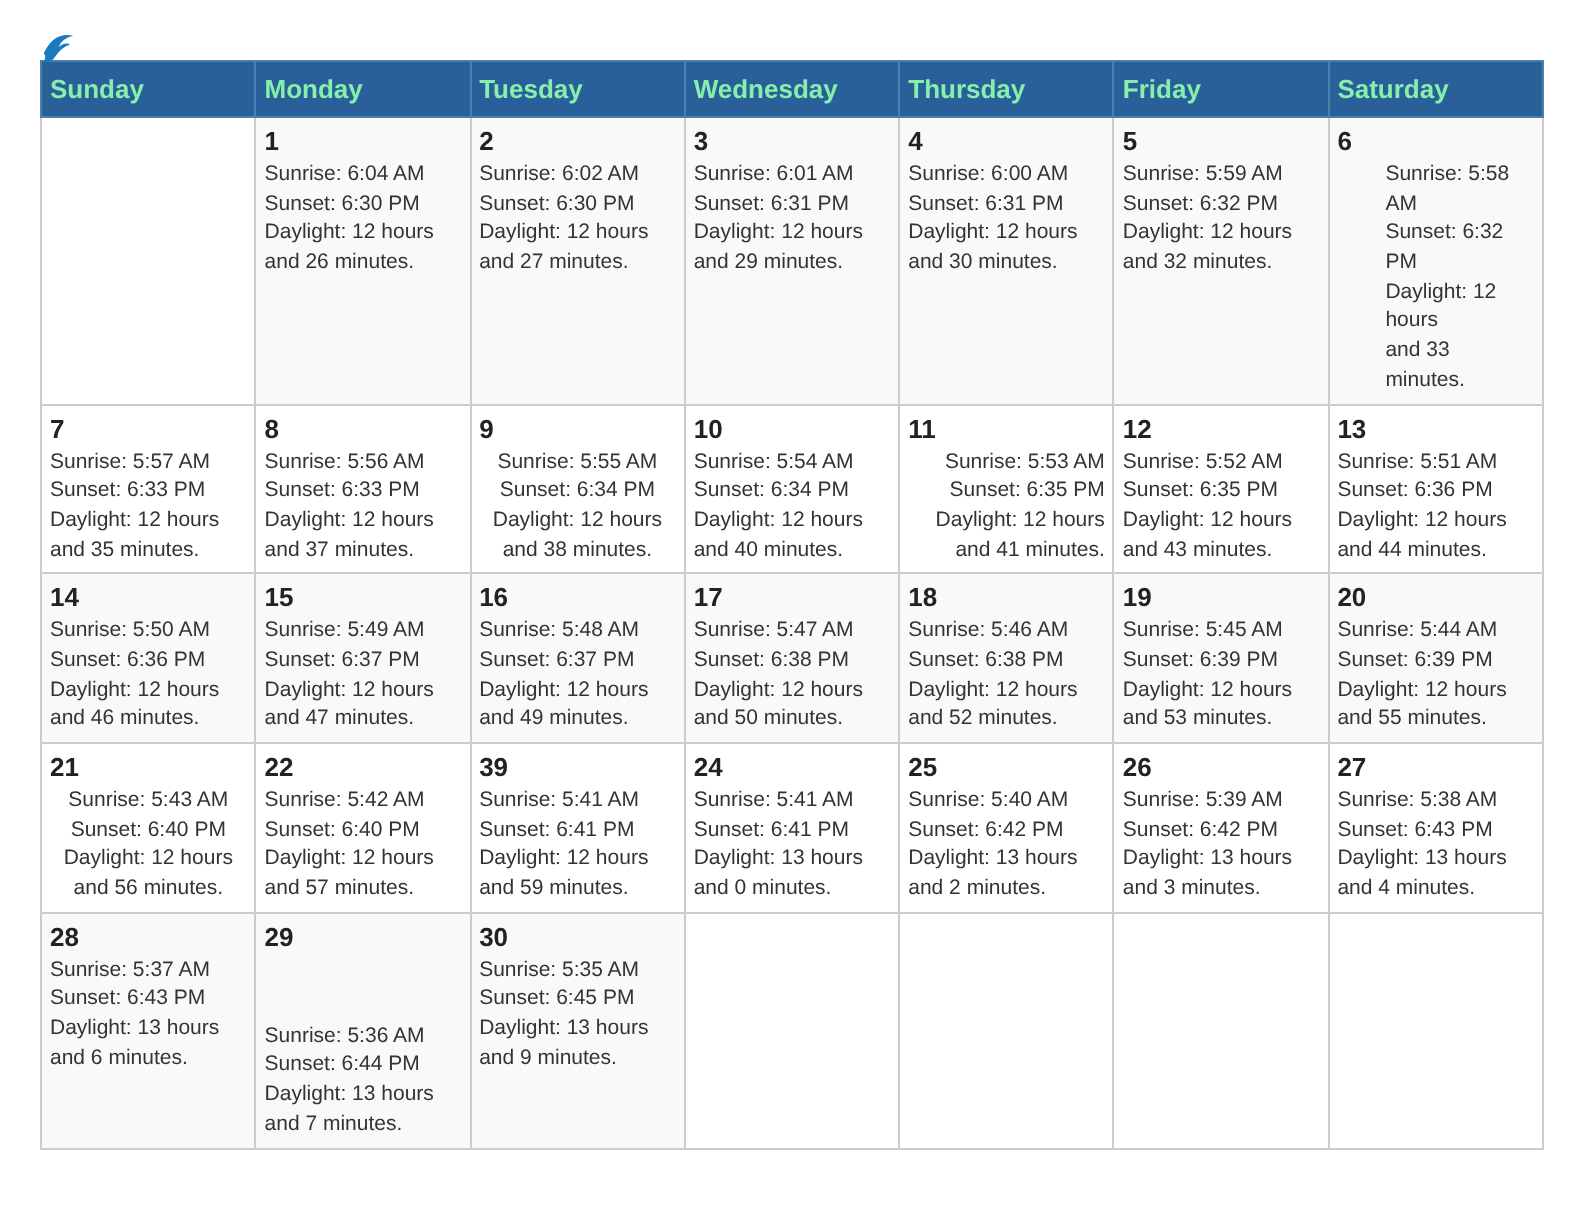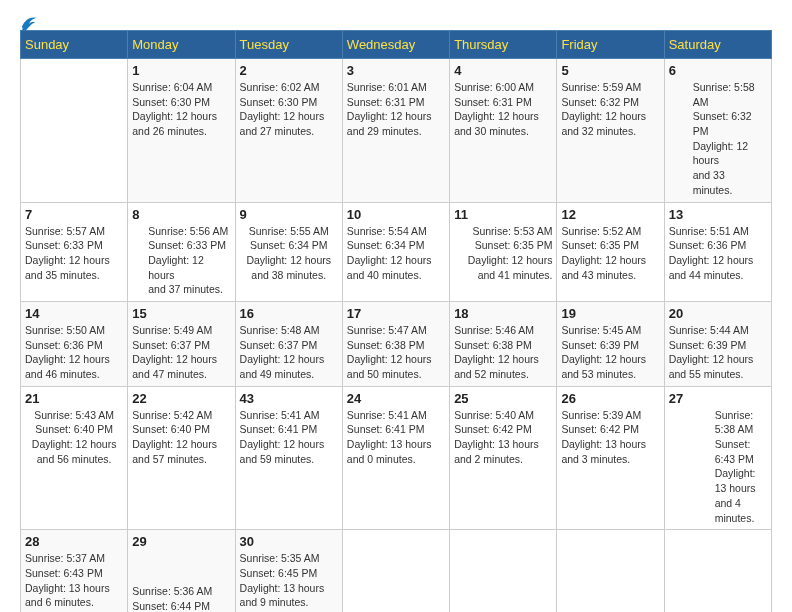--- a/index.html
+++ b/index.html
@@ -33,25 +33,25 @@
       font-size: 16px;
       color: #333;
     }
     table {
       width: 100%;
       border-collapse: collapse;
       font-size: 11px;
     }
     thead tr th {
       background: #2a6099;
-      color: #fde047;
+      color: #86efac;
       padding: 6px 4px;
       text-align: left;
       font-size: 13px;
-      font-weight: normal;
+      font-weight: bold;
       border: 1px solid #4a80b0;
     }
     tbody tr td {
       border: 1px solid #ccc;
       padding: 4px 4px;
       vertical-align: top;
       width: 14.28%;
       min-height: 80px;
       background: #fff;
     }
@@ -156,21 +156,21 @@
       <tr>
         <td>
           <span class="day-num">7</span>
           <div class="day-info" style="white-space: pre-line;">Sunrise: 5:57 AM
 Sunset: 6:33 PM
 Daylight: 12 hours
 and 35 minutes.</div>
         </td>
         <td>
           <span class="day-num">8</span>
-          <div class="day-info" style="white-space: pre-line; margin-left: 16px;">Sunrise: 5:56 AM
+          <div class="day-info" style="white-space: pre-line;">Sunrise: 5:56 AM
 Sunset: 6:33 PM
 Daylight: 12 hours
 and 37 minutes.</div>
         </td>
         <td>
           <span class="day-num">9</span>
           <div class="day-info" style="white-space: pre-line; text-align: center;">Sunrise: 5:55 AM
 Sunset: 6:34 PM
 Daylight: 12 hours
 and 38 minutes.</div>
@@ -264,21 +264,21 @@
 and 56 minutes.</div>
         </td>
         <td>
           <span class="day-num">22</span>
           <div class="day-info" style="white-space: pre-line;">Sunrise: 5:42 AM
 Sunset: 6:40 PM
 Daylight: 12 hours
 and 57 minutes.</div>
         </td>
         <td>
-          <span class="day-num">43</span>
+          <span class="day-num">39</span>
           <div class="day-info" style="white-space: pre-line;">Sunrise: 5:41 AM
 Sunset: 6:41 PM
 Daylight: 12 hours
 and 59 minutes.</div>
         </td>
         <td>
           <span class="day-num">24</span>
           <div class="day-info" style="white-space: pre-line;">Sunrise: 5:41 AM
 Sunset: 6:41 PM
 Daylight: 13 hours
@@ -293,21 +293,21 @@
         </td>
         <td>
           <span class="day-num">26</span>
           <div class="day-info" style="white-space: pre-line;">Sunrise: 5:39 AM
 Sunset: 6:42 PM
 Daylight: 13 hours
 and 3 minutes.</div>
         </td>
         <td>
           <span class="day-num">27</span>
-          <div class="day-info" style="white-space: pre-line; margin-left: 46px;">Sunrise: 5:38 AM
+          <div class="day-info" style="white-space: pre-line;">Sunrise: 5:38 AM
 Sunset: 6:43 PM
 Daylight: 13 hours
 and 4 minutes.</div>
         </td>
       </tr>
       <tr>
         <td>
           <span class="day-num">28</span>
           <div class="day-info" style="white-space: pre-line;">Sunrise: 5:37 AM
 Sunset: 6:43 PM

